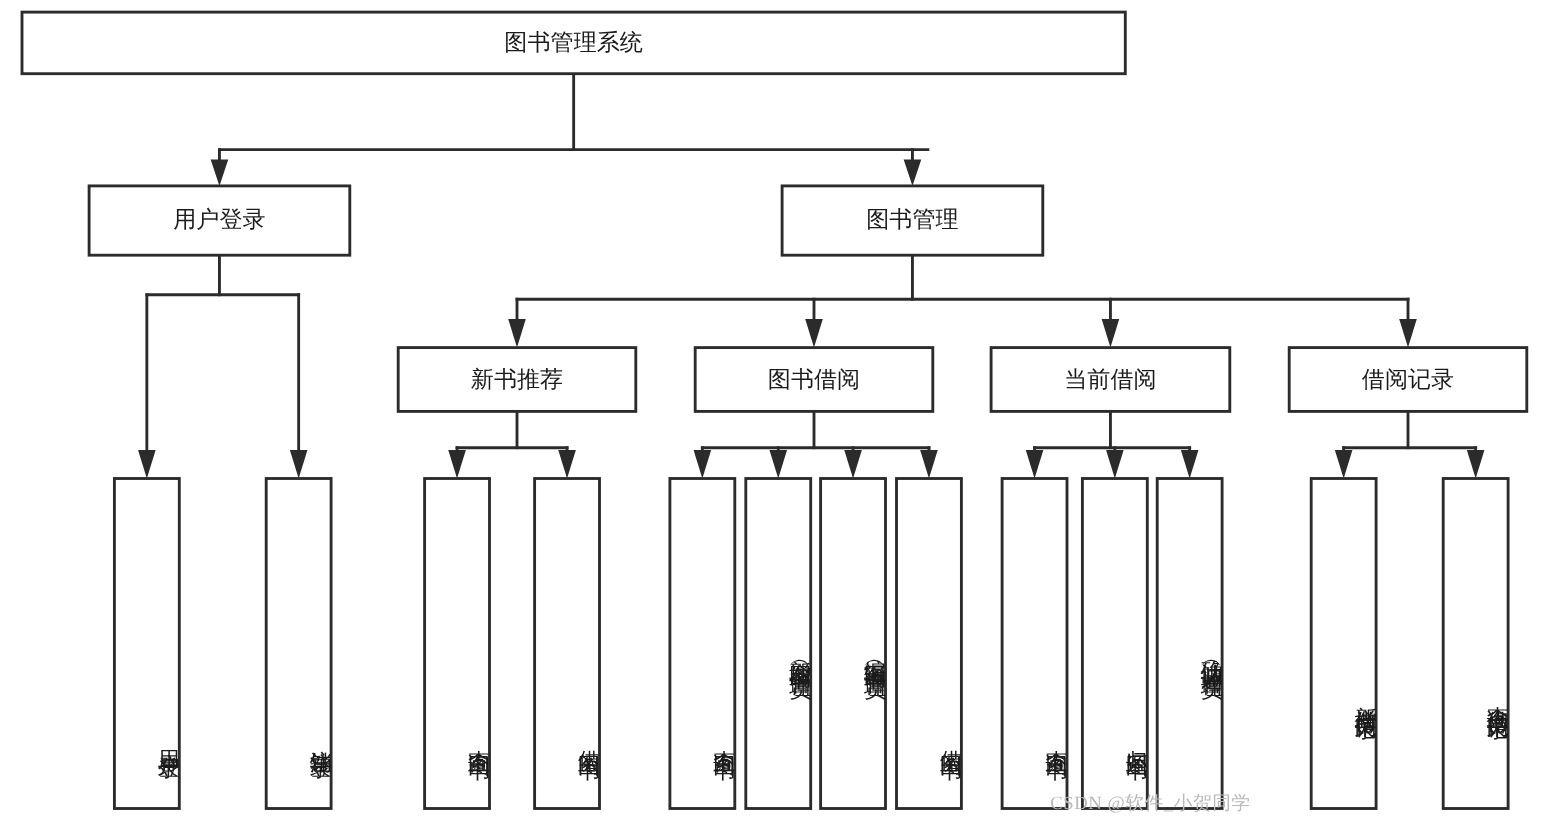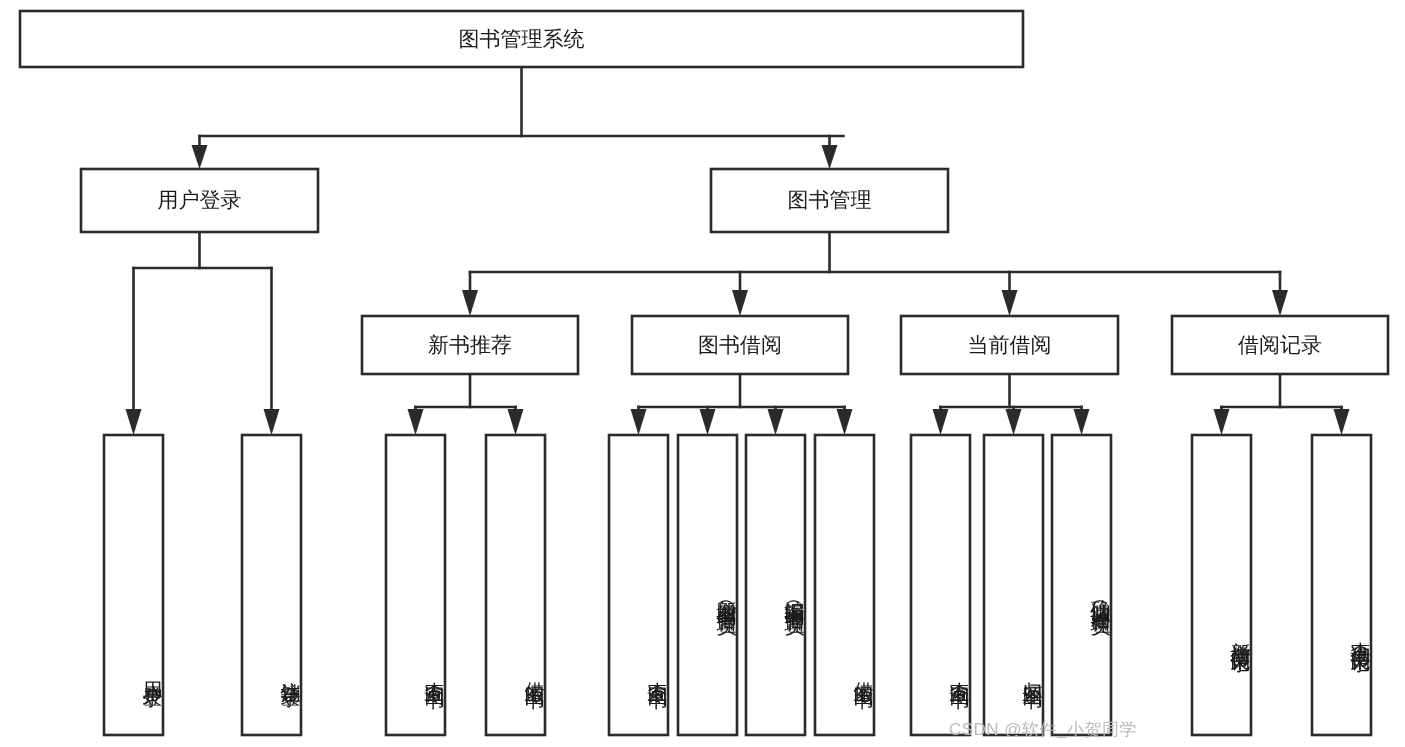--- a/index.html
+++ b/index.html
@@ -61,21 +61,21 @@
     line-height: 1;
     letter-spacing: 2.5px;
     color: #1b1b1b;
     white-space: nowrap;
     pointer-events: none;
   }
   .watermark {
     position: absolute;
     right: 8px;
     bottom: 6px;
-    font-family: Liberation Sans, sans-serif;
+    font-family: Liberation Serif, serif;
     font-size: 17px;
     color: #b9b9b9;
     letter-spacing: 0.5px;
     white-space: nowrap;
   }
 </style>
 </head>
 <body>
 
 <div id="diagram-root">

